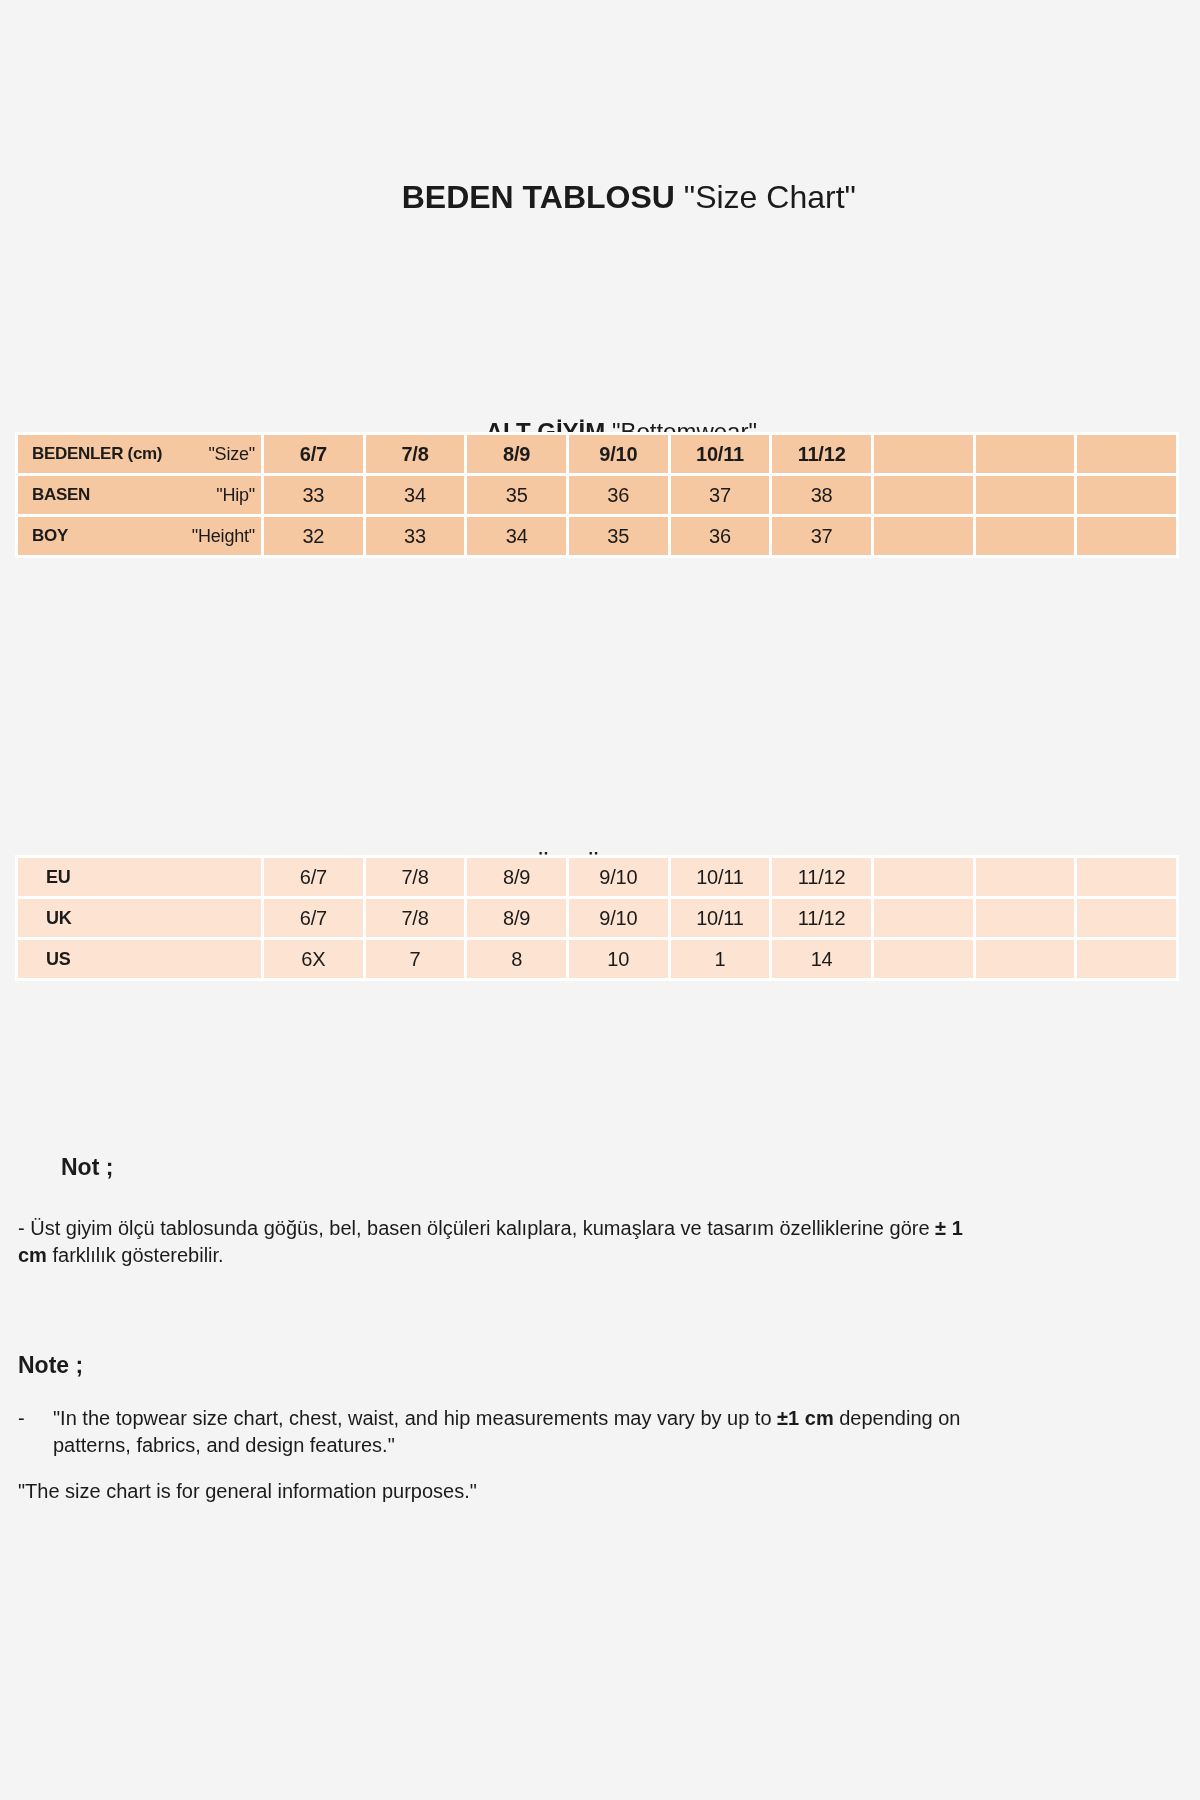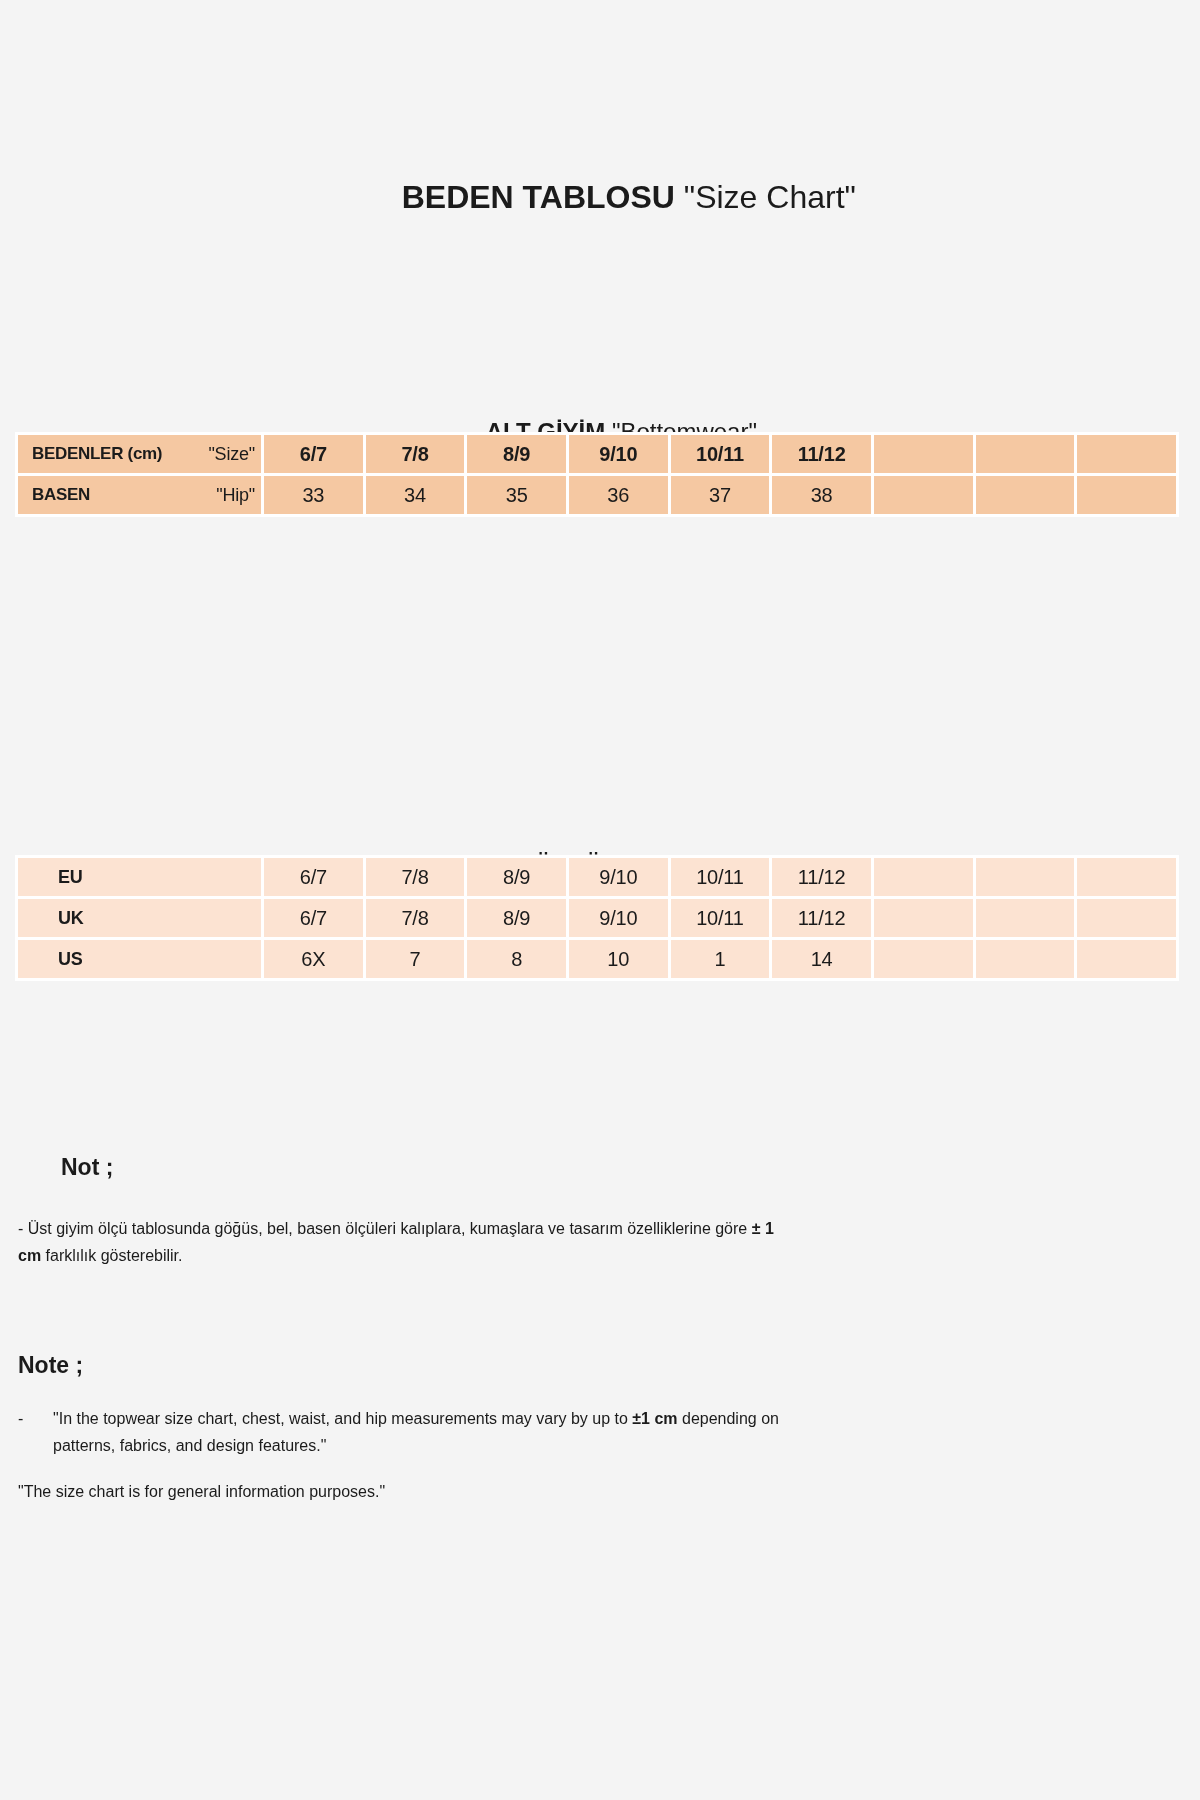--- a/index.html
+++ b/index.html
@@ -27,28 +27,28 @@
     background:var(--cell,#f5c8a2);
     height:36px;vertical-align:middle;
     font-size:20px;letter-spacing:-0.2px;
     overflow:hidden;
   }
   .t-bottomwear{top:432px;}
   .t-international{top:855px;}
   td.val{text-align:center;}
   tr.hdr td.val{font-weight:bold;}
   td.lbl{padding:0 6px 0 14px;}
-  .t-international td.lbl{padding-left:40px;}
+  .t-international td.lbl{padding-left:28px;}
   .lblwrap{display:flex;justify-content:space-between;align-items:center;font-size:17px;}
   .lbl-tr{font-weight:bold;letter-spacing:-0.3px;}
   .lbl-en{font-weight:normal;font-size:18px;}
   .t-international .lbl-tr{font-size:18px;}
 
   .note-label{position:absolute;left:18px;font-size:23px;line-height:27px;font-weight:bold;white-space:pre-wrap;}
-  .note-par{position:absolute;left:18px;right:14px;font-size:16px;line-height:27px;white-space:pre-wrap;}
+  .note-par{position:absolute;left:18px;right:14px;font-size:20px;line-height:27px;white-space:pre-wrap;}
   .lbl-not{top:1154px;margin-left:43px;}
   .par-tr{top:1215px;}
   .par-general-tr{top:1300px;}
   .lbl-note{top:1352px;}
   .par-en{top:1405px;display:flex;}
   .par-en .dash{flex:0 0 35px;}
   .par-en .txt{flex:1;}
   .par-general-en{top:1478px;}
 </style>
 </head>
@@ -105,20 +105,37 @@
       <td class="val">33</td>
       <td class="val">34</td>
       <td class="val">35</td>
       <td class="val">36</td>
       <td class="val">37</td>
       <td class="val">38</td>
       <td class="val"></td>
       <td class="val"></td>
       <td class="val"></td>
     </tr>
+    <tr>
+      <td class="lbl">
+            <div class="lblwrap">
+              <span class="lbl-tr">BOY</span>
+              <span class="lbl-en">"Height"</span>
+            </div>
+          </td>
+      <td class="val">32</td>
+      <td class="val">33</td>
+      <td class="val">34</td>
+      <td class="val">35</td>
+      <td class="val">36</td>
+      <td class="val">37</td>
+      <td class="val"></td>
+      <td class="val"></td>
+      <td class="val"></td>
+    </tr>
   </tbody>
     </table>
 
   <div class="centered section-heading h-international">
     <span class="b">ULUSLARARASI  ÖLÇÜ </span><span>"International Measurement"</span>
   </div>
 
   <table class="size-table t-international" style="--cell: #fce3d2;">
     <colgroup>
       <col style="width:243px">

